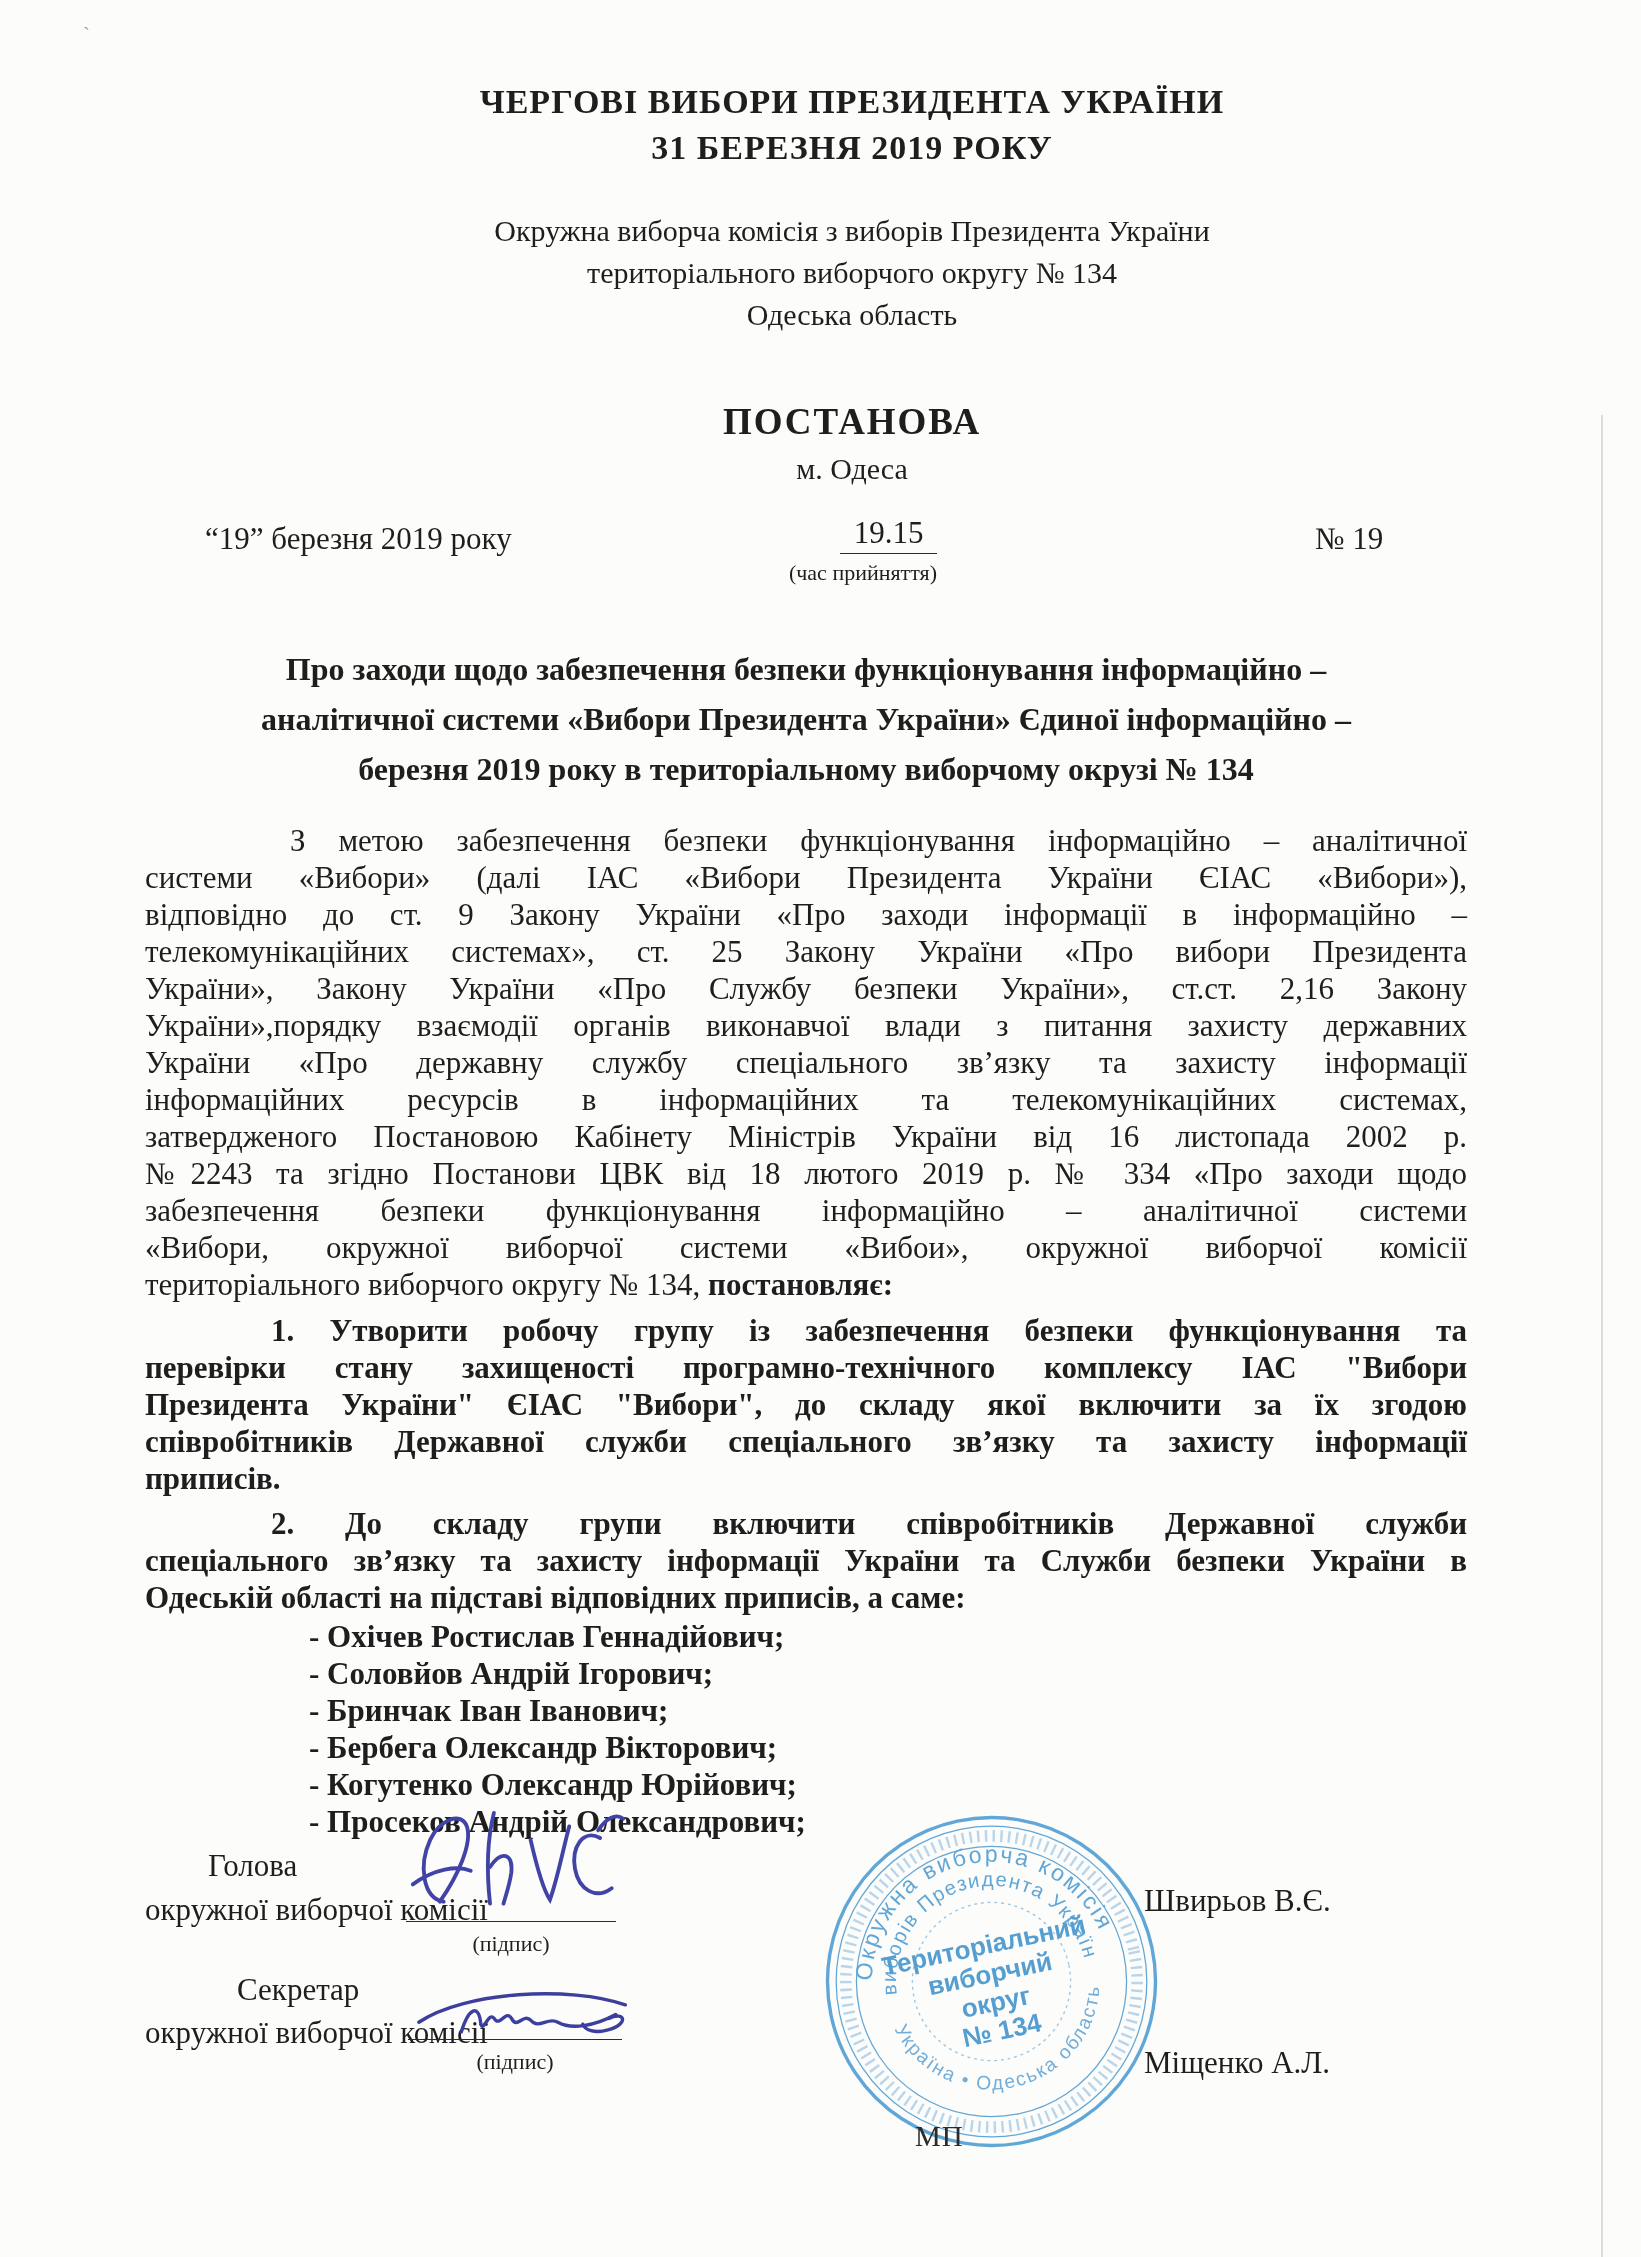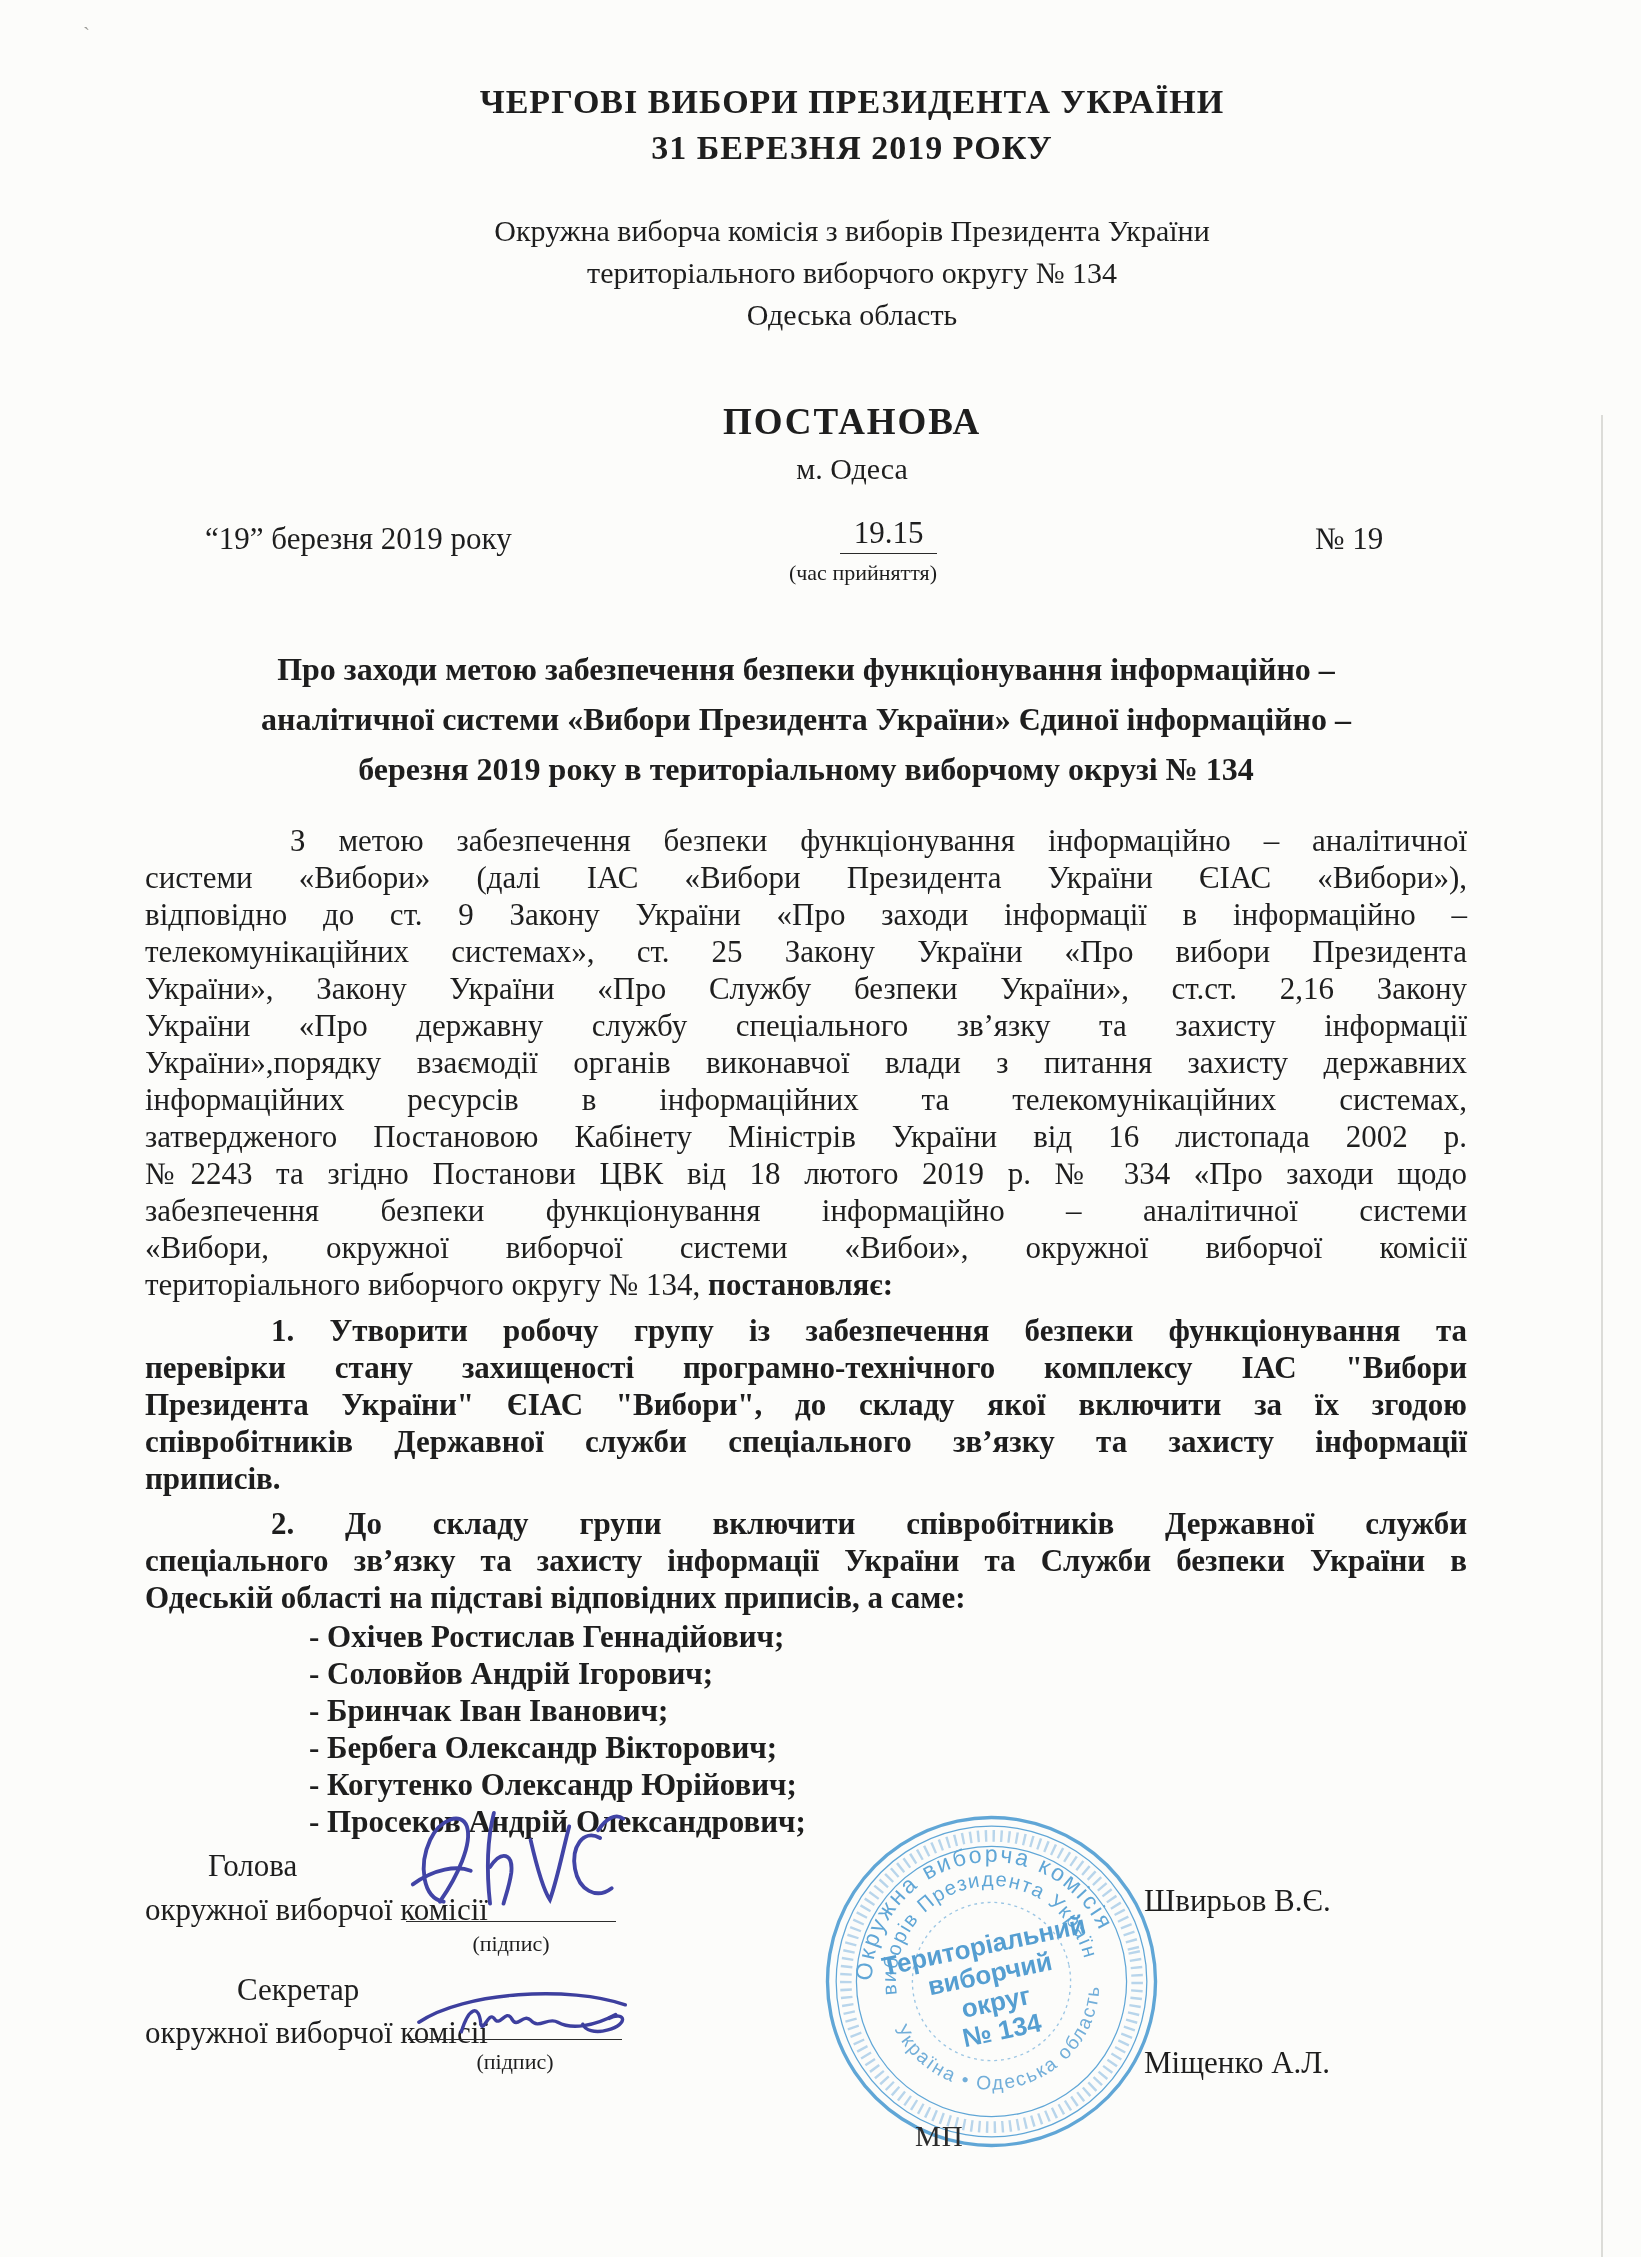--- a/index.html
+++ b/index.html
@@ -78,33 +78,33 @@
   <div class="date-row">
     <span class="date">“19”  березня 2019 року</span>
     <div class="time-block">
       <span class="time">19.15</span>
       <div class="time-caption">(час прийняття)</div>
     </div>
     <span class="doc-number">№ 19</span>
   </div>
 
   <div class="subject">
-    <div>Про заходи метою забезпечення безпеки функціонування інформаційно –</div>
+    <div>Про заходи щодо забезпечення безпеки функціонування інформаційно –</div>
     <div>аналітичної системи «Вибори Президента України» Єдиної інформаційно –</div>
     <div>березня 2019 року в територіальному виборчому окрузі № 134</div>
   </div>
 
   <div class="para intro">
     <div class="line first">З метою забезпечення безпеки функціонування інформаційно – аналітичної</div>
     <div class="line">системи «Вибори» (далі ІАС «Вибори Президента України ЄІАС «Вибори»),</div>
     <div class="line">відповідно до ст. 9 Закону України «Про заходи інформації в інформаційно –</div>
     <div class="line">телекомунікаційних системах», ст. 25 Закону України «Про вибори Президента</div>
     <div class="line">України», Закону України «Про Службу безпеки України», ст.ст. 2,16 Закону</div>
+    <div class="line">України»,порядку взаємодії органів виконавчої влади з питання захисту державних</div>
     <div class="line">України «Про державну службу спеціального зв’язку та захисту інформації</div>
-    <div class="line">України»,порядку взаємодії органів виконавчої влади з питання захисту державних</div>
     <div class="line">інформаційних ресурсів в інформаційних та телекомунікаційних системах,</div>
     <div class="line">затвердженого Постановою Кабінету Міністрів України від 16 листопада 2002 р.</div>
     <div class="line">№2243 та згідно Постанови ЦВК від 18 лютого 2019 р. № 334 «Про заходи щодо</div>
     <div class="line">забезпечення безпеки функціонування інформаційно – аналітичної системи</div>
     <div class="line">«Вибори, окружної виборчої системи «Вибои», окружної виборчої комісії</div>
     <div class="line last"><span>територіального виборчого округу № 134, </span><span class="b">постановляє:</span></div>
   </div>
 
   <div class="para item">
     <div class="line first-item">1. Утворити робочу групу із забезпечення безпеки функціонування та</div>

